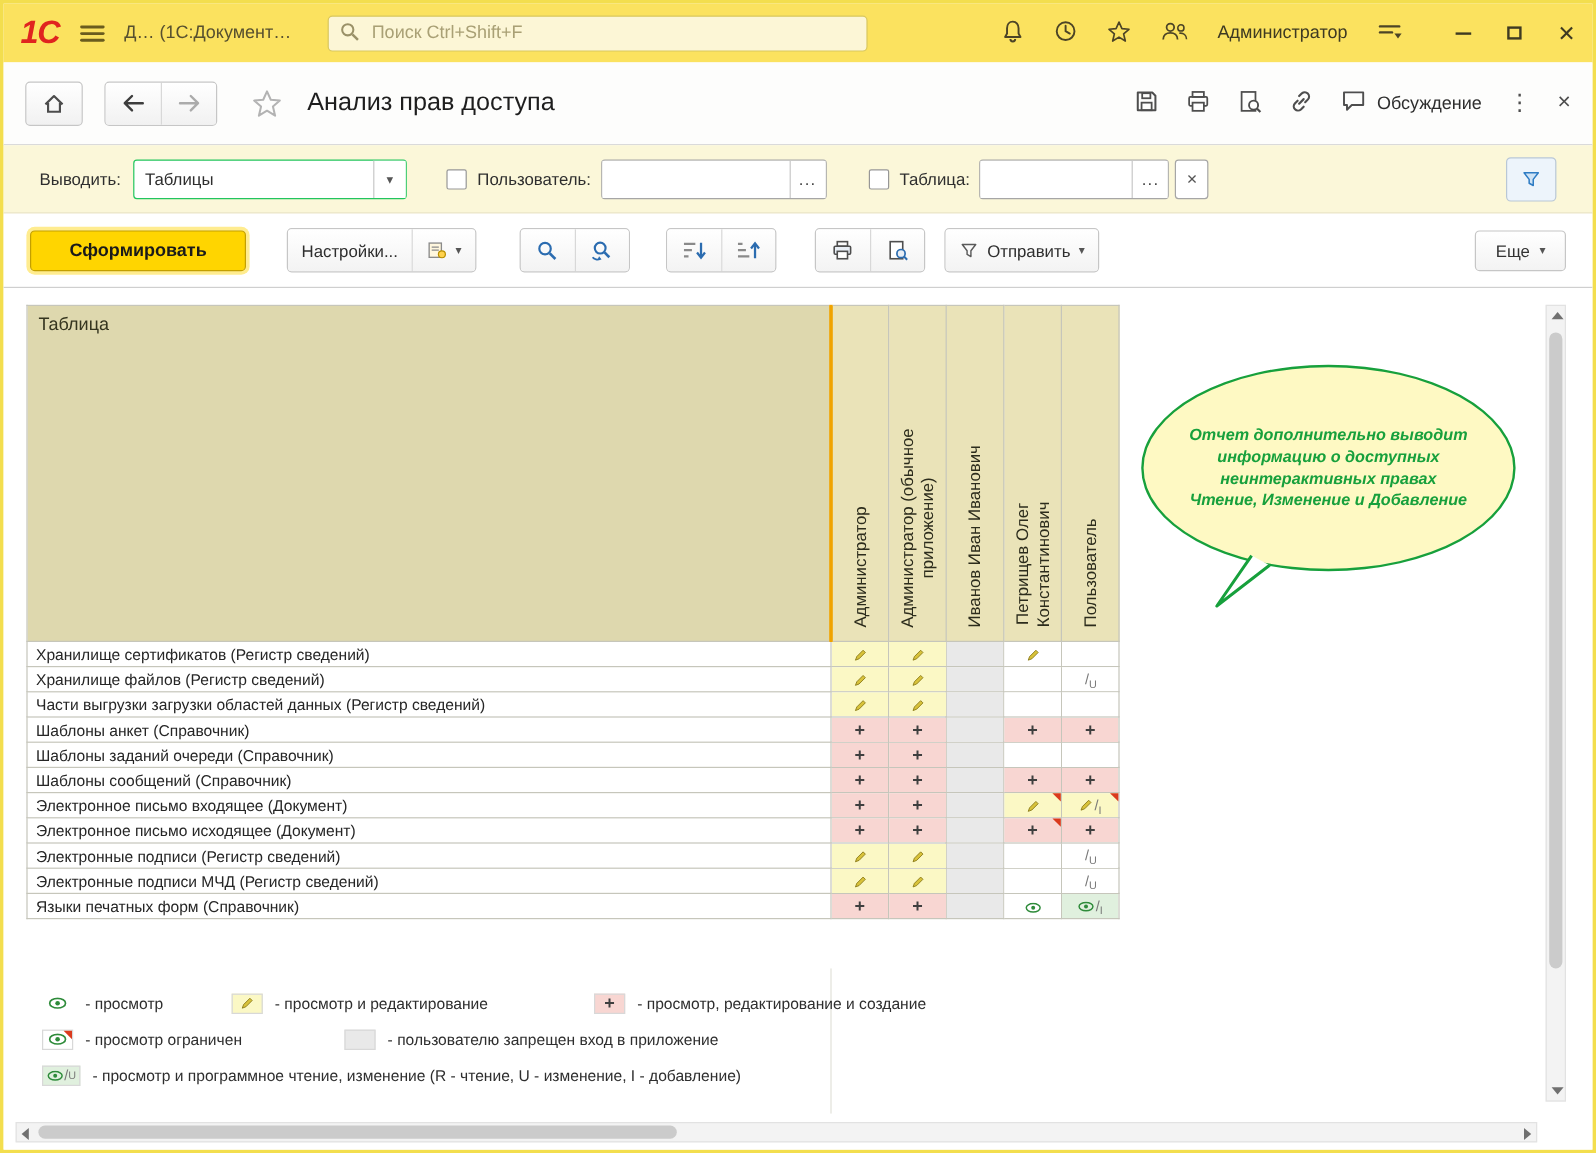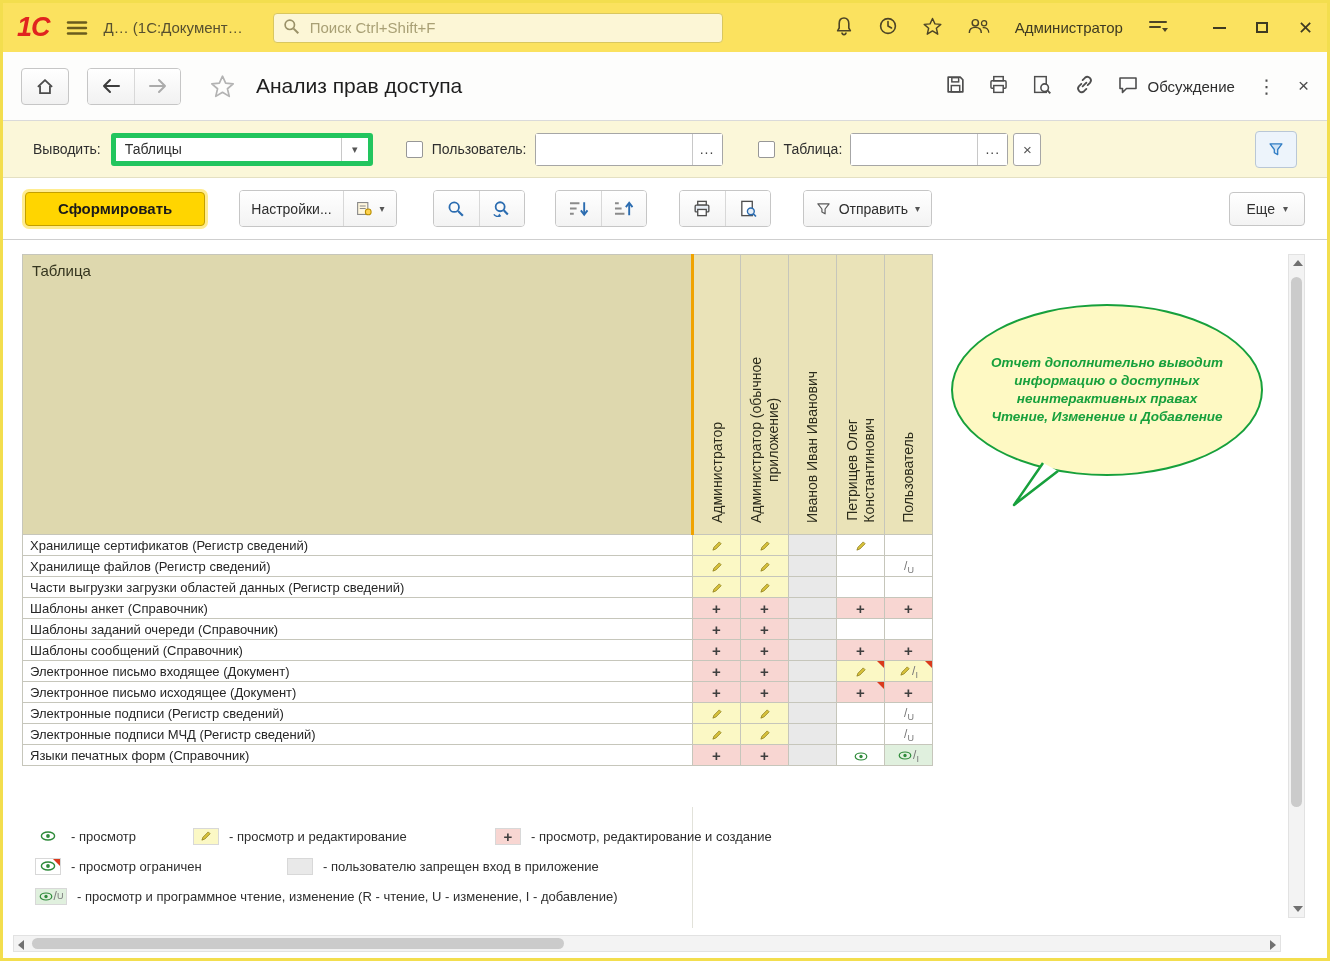--- a/index.html
+++ b/index.html
@@ -30,40 +30,40 @@
   .nav-btn + .nav-btn { border-left:1px solid #d8d8d8; }
   .fav-star { margin-left:28px; color:#a9a9a9; display:flex; }
   .form-title { margin-left:20px; font-size:21px; color:#1e1e1e; white-space:nowrap; }
   .nav-right { margin-left:auto; display:flex; align-items:center; gap:22px; color:#4e4e4e; }
   .discussion { display:flex; gap:8px; align-items:center; font-size:15px; color:#2e2e2e; }
   .more-dots { font-size:19px; color:#4e4e4e; }
   .form-close { font-size:19px; color:#4e4e4e; }
 
   
   .filterbar { height:57px; background:#fbf7d9; border-bottom:1px solid #e4e0c2; display:flex; align-items:center; padding:0 30px; flex:0 0 auto; font-size:14px; color:#2e2e2e; }
-  .combo { display:flex; height:33px; border:5px solid #22c55e; border-radius:3px; background:#fff; width:262px; margin-left:10px; }
+  .combo { display:flex; height:33px; border:1px solid #22c55e; border-radius:3px; background:#fff; width:228px; margin-left:10px; }
   .combo-text { flex:1; display:flex; align-items:center; padding:0 9px; }
   .combo-btn { width:27px; border-left:1px solid #c8c8c8; display:flex; align-items:center; justify-content:center; color:#555; background:#fff; font-size:11px; }
   .checkbox { width:17px; height:17px; border:1px solid #979797; background:#fff; border-radius:2px; flex:0 0 auto; }
   .cb1 { margin-left:33px; } .cb2 { margin-left:35px; }
   .flabel { margin-left:9px; }
   .field { display:flex; height:33px; border:1px solid #a6a6a6; border-radius:3px; background:#fff; margin-left:8px; }
   .field input { border:none; outline:none; flex:1; min-width:0; padding:0 6px; font-family:"Liberation Sans", sans-serif; font-size:14px; }
   .field-user { width:188px; } .field-table { width:158px; }
   .dots-btn { width:30px; border-left:1px solid #c8c8c8; display:flex; align-items:center; justify-content:center; color:#444; background:#fff; letter-spacing:1px; }
   .clear-btn { width:28px; height:33px; border:1px solid #a6a6a6; border-radius:3px; background:#fff; margin-left:5px; display:flex; align-items:center; justify-content:center; color:#555; font-size:15px; }
   .filter-toggle { margin-left:auto; width:42px; height:37px; border:1px solid #b9c7d6; border-radius:4px; background:#edf4fb; display:flex; align-items:center; justify-content:center; color:#2f7cc4; }
 
   
   .toolbar { height:62px; background:#fff; border-bottom:1px solid #cfcfcf; display:flex; align-items:center; padding:0 22px; flex:0 0 auto; }
   .generate-btn { height:34px; padding:0 32px; background:#ffd500; border:1px solid #c39f00; border-radius:4px; font-weight:bold; font-size:15px; color:#1a1a1a; box-shadow:0 0 0 3px #ffec8f; display:flex; align-items:center; }
   .tool-group { display:flex; height:37px; border:1px solid #c6c6c6; border-radius:4px; overflow:hidden; background:#fff; }
   .tool-btn { min-width:45px; padding:0 11px; display:flex; align-items:center; justify-content:center; gap:7px; background:linear-gradient(#ffffff,#f3f3f3); font-size:14px; color:#2e2e2e; }
   .tool-btn + .tool-btn { border-left:1px solid #d8d8d8; }
-  .g-settings { margin-left:34px; } .g-search { margin-left:36px; } .g-sort { margin-left:30px; } .g-print { margin-left:32px; } .g-send { margin-left:32px;justify-content:center; }
+  .g-settings { margin-left:34px; } .g-search { margin-left:36px; } .g-sort { margin-left:30px; } .g-print { margin-left:32px; } .g-send { margin-left:16px;justify-content:center; }
   .more-btn { margin-left:auto; height:34px; padding:0 16px; border:1px solid #c6c6c6; border-radius:4px; background:linear-gradient(#ffffff,#f3f3f3); display:flex; align-items:center; gap:8px; font-size:14px; }
   .darr { font-size:10px; color:#555; }
 
   
   .report { flex:1; position:relative; background:#fff; overflow:hidden; }
   table.grid { border-collapse:collapse; table-layout:fixed; position:absolute; left:19px; top:14px; }
   table.grid th, table.grid td { border:1px solid #c6c6bb; }
   .corner-th { background:#ded8ae; vertical-align:top; text-align:left; padding:7px 9px; font-weight:normal; font-size:15px; color:#35351f; }
   th.vhead { background:#eae3b8; vertical-align:bottom; text-align:center; padding:6px 0 8px; height:280px; font-weight:normal; }
   th.vhead > div { display:inline-block; writing-mode:vertical-rl; transform:rotate(180deg); font-size:14px; line-height:1.2; color:#2c2c1c; white-space:pre-line; }

